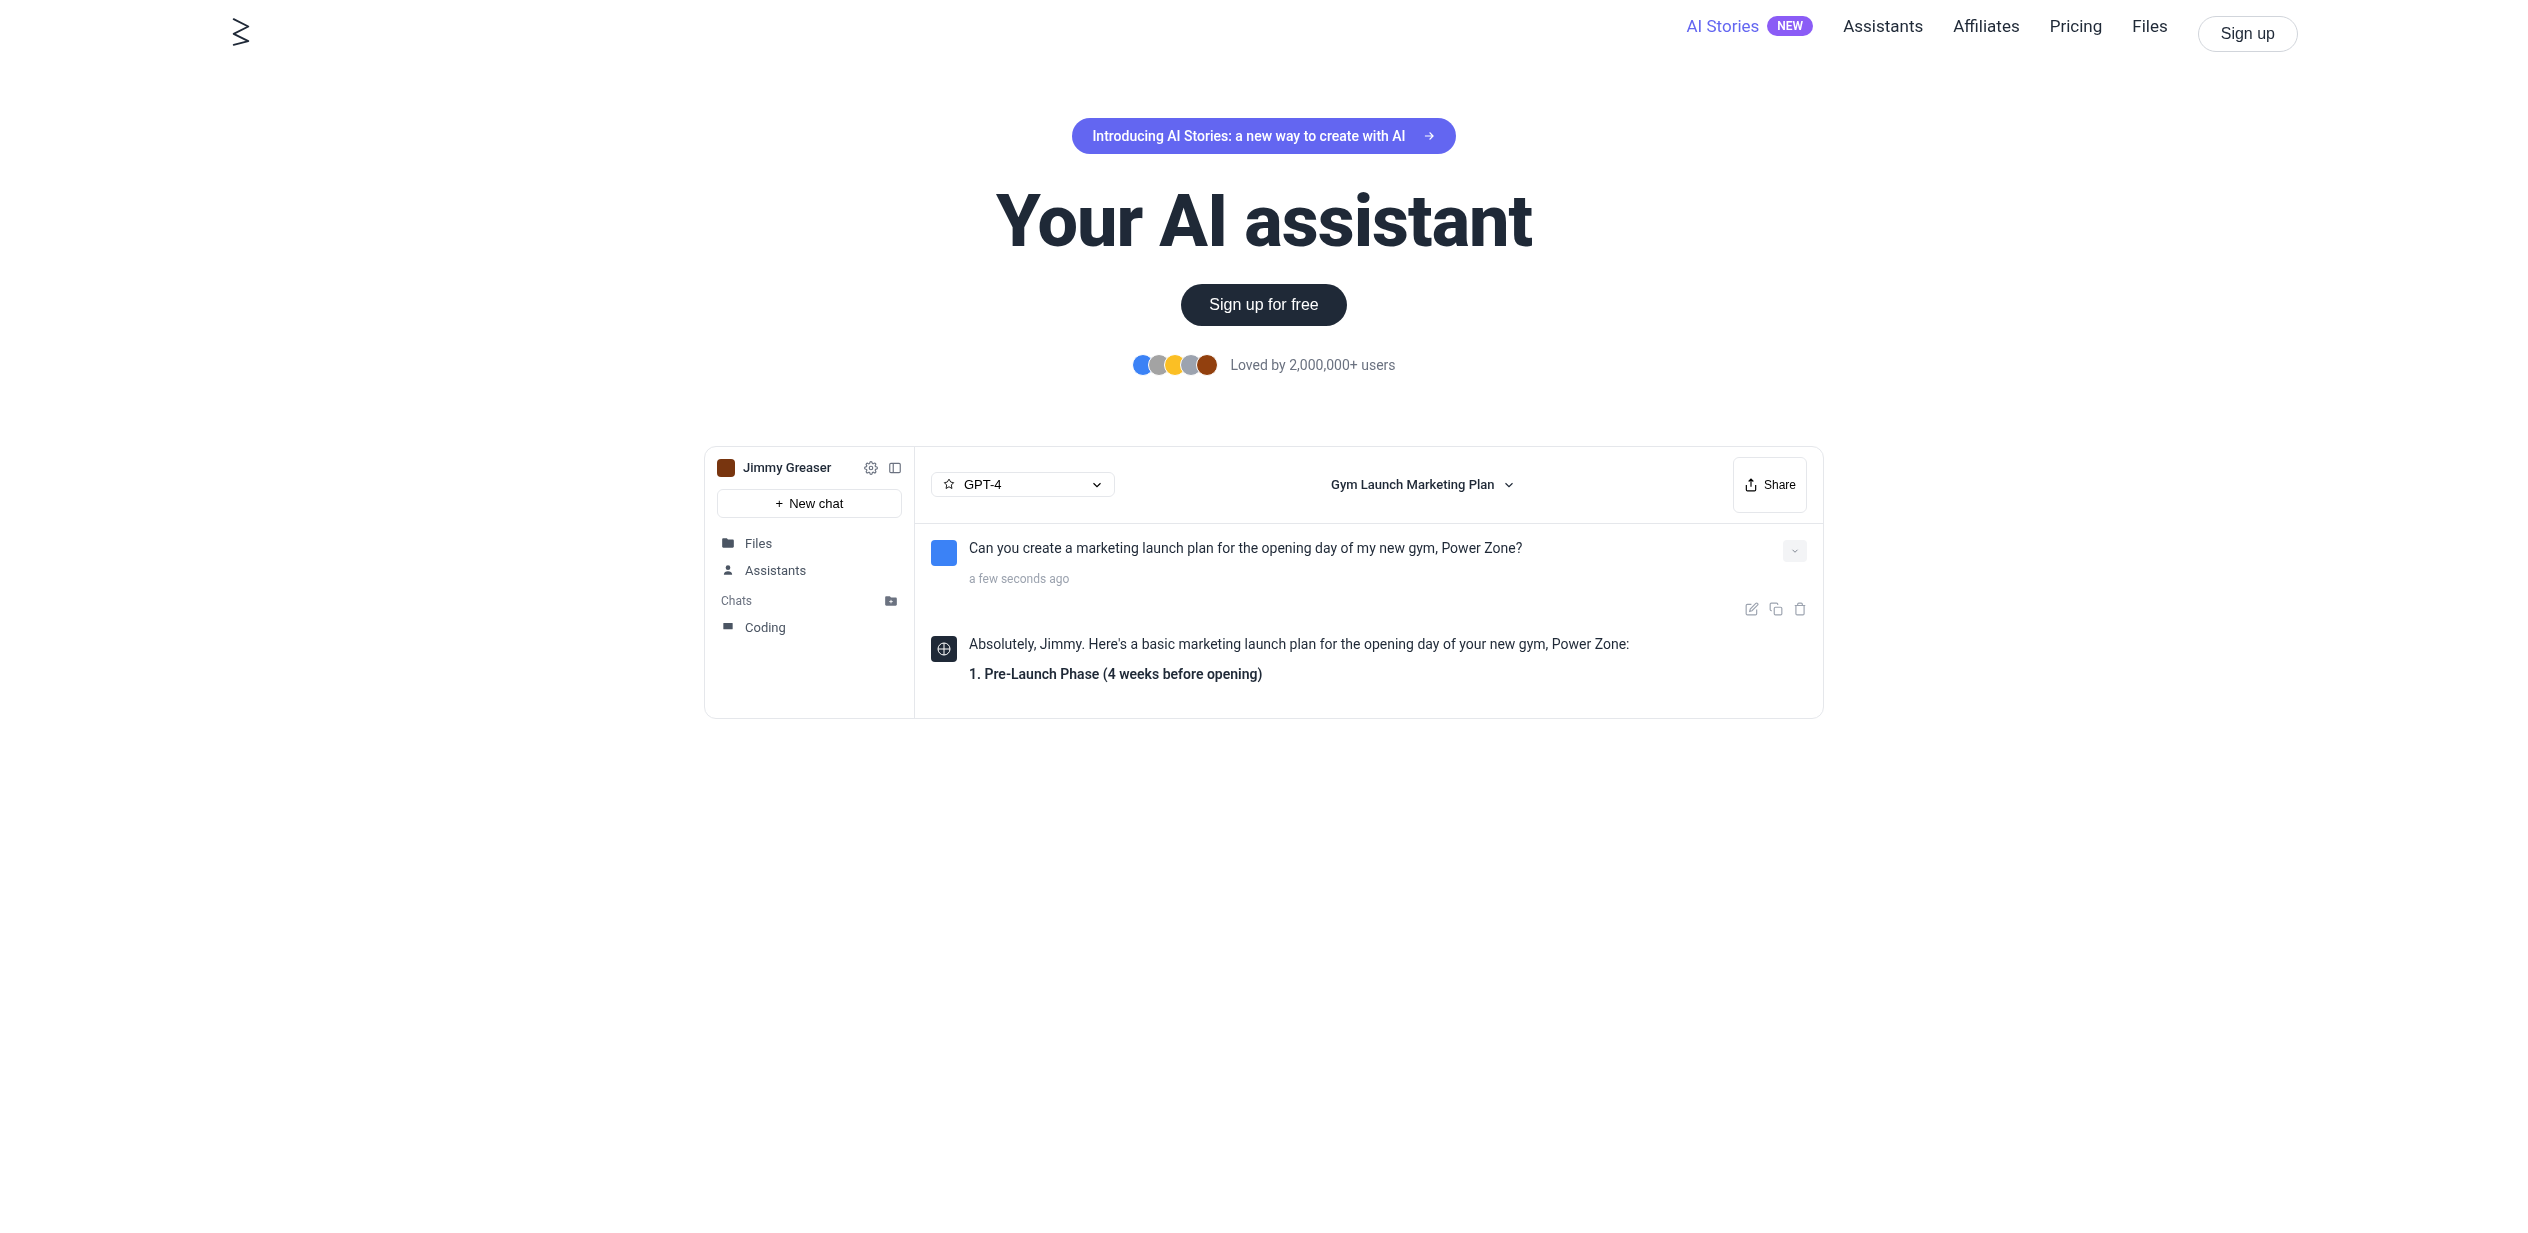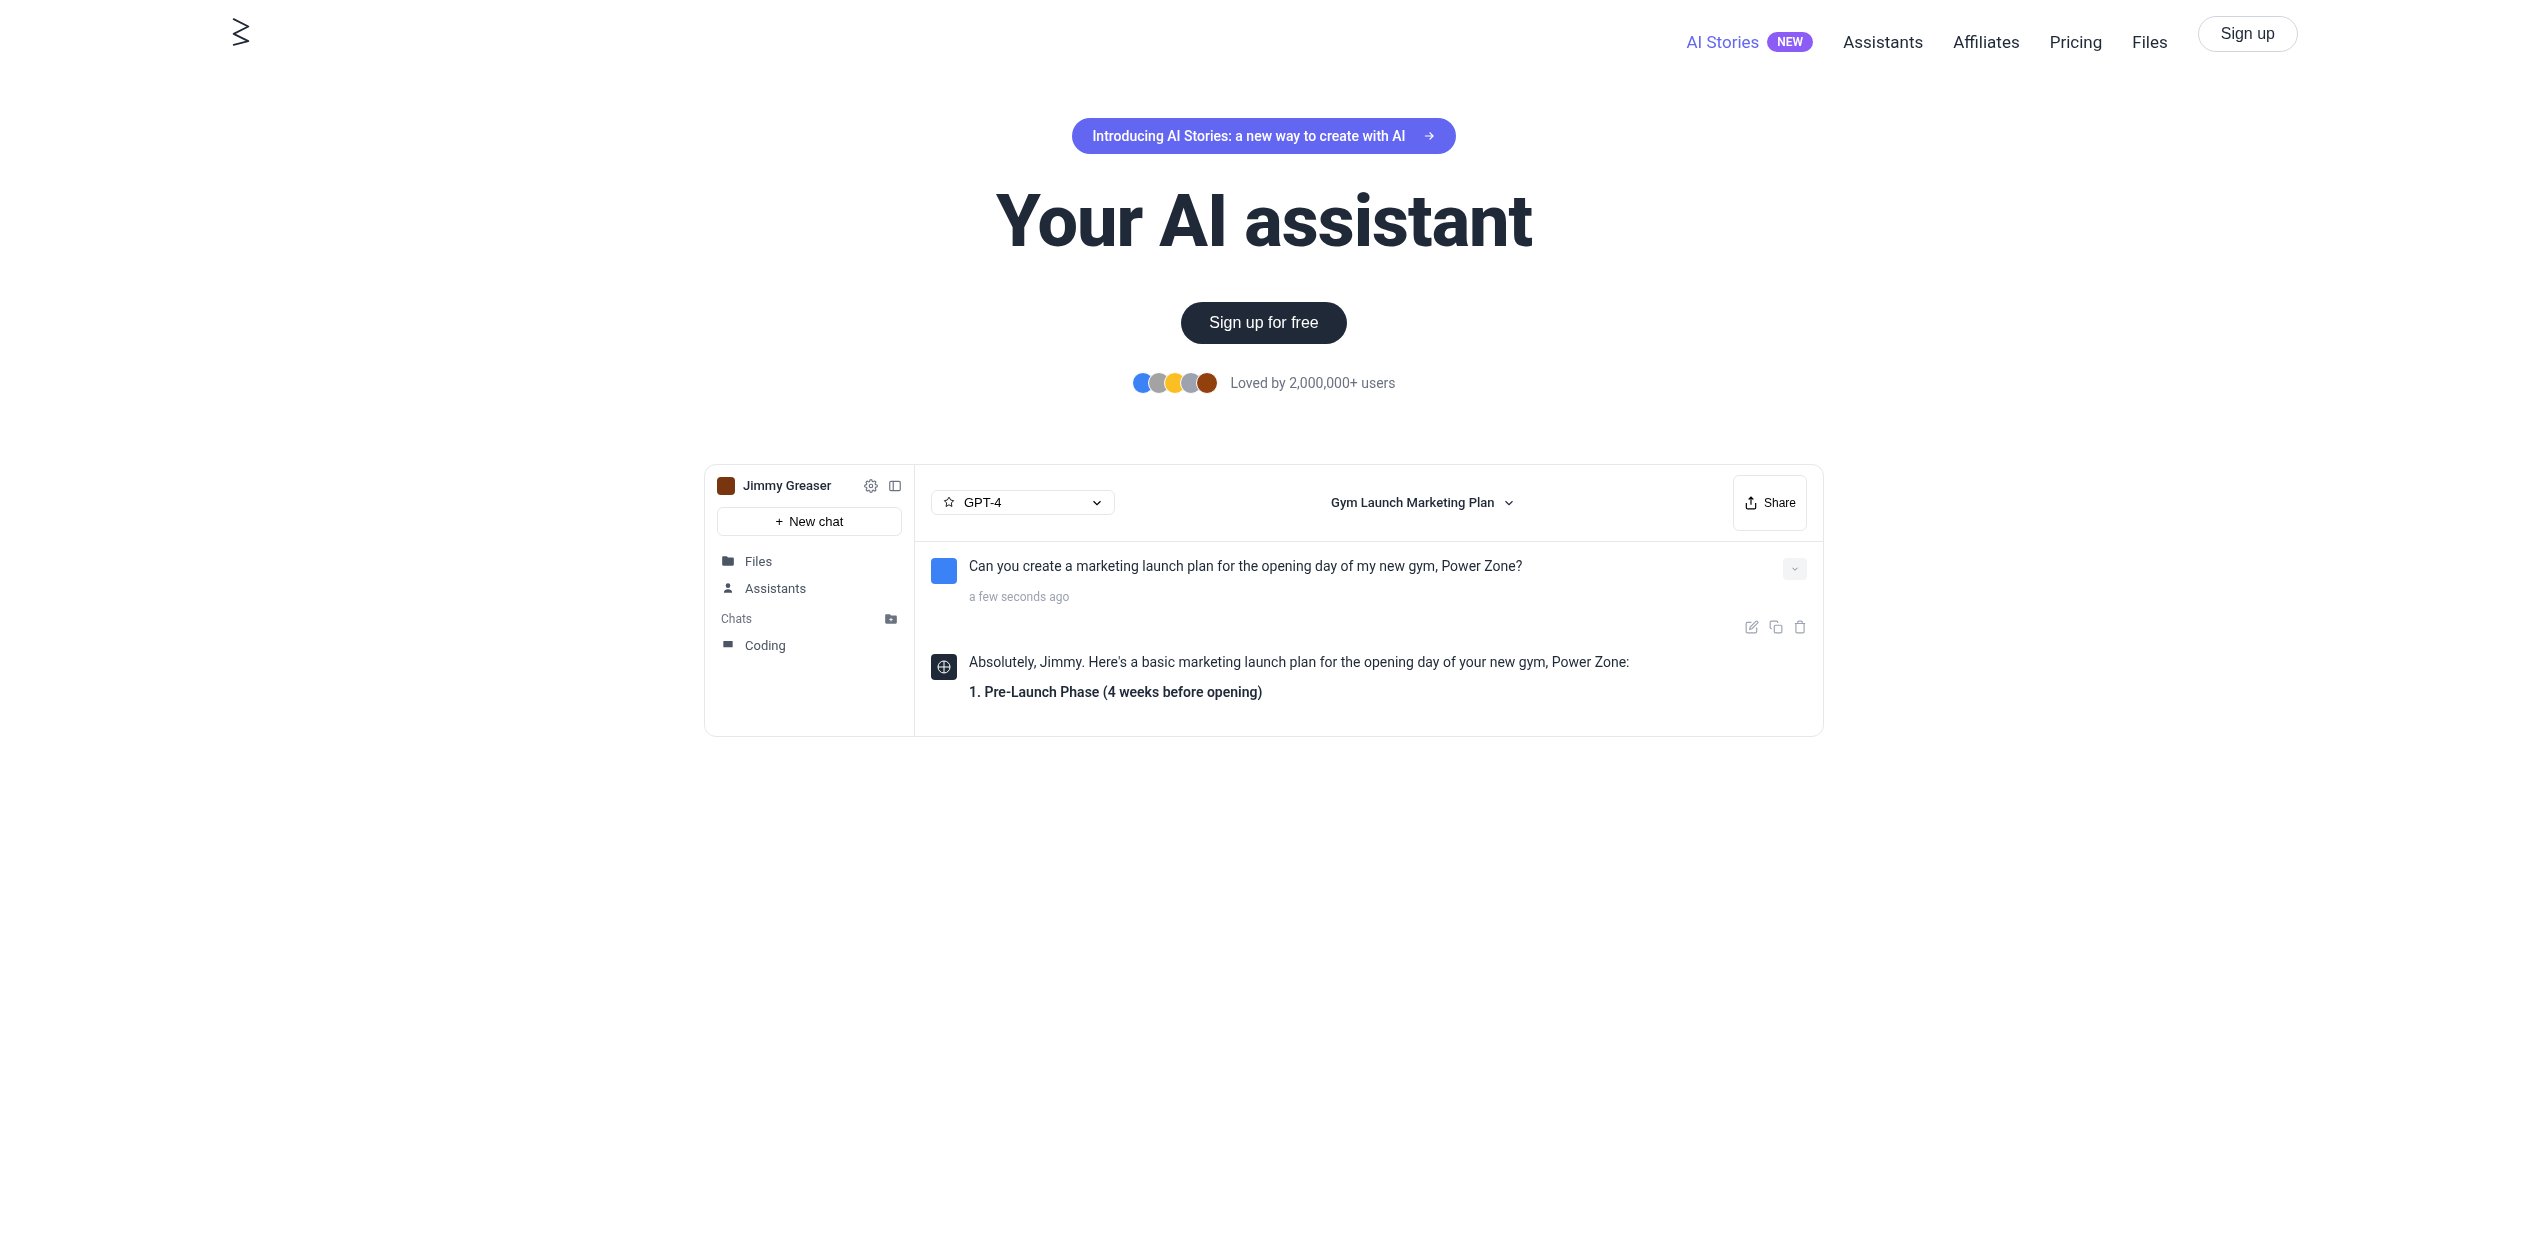--- a/index.html
+++ b/index.html
@@ -18,21 +18,21 @@
       justify-content: space-between;
       padding: 16px 230px;
       max-width: 100%;
     }
     .logo svg {
       width: 22px;
       height: 30px;
     }
     .nav-links {
       display: flex;
-      align-items: flex-end;
+      align-items: flex-start;
       gap: 30px;
     }
     .nav-link {
       font-size: 17px;
       color: #1f2937;
       text-decoration: none;
       cursor: pointer;
       display: flex;
       align-items: center;
       gap: 8px;
@@ -96,21 +96,20 @@
       background: #1f2937;
       color: #fff;
       padding: 12px 28px;
       border-radius: 999px;
       font-size: 16px;
       font-weight: 500;
       text-decoration: none;
       cursor: pointer;
       border: none;
       margin-bottom: 20px;
-      margin-top: 18px;
     }
     .social-proof {
       display: flex;
       align-items: center;
       justify-content: center;
       gap: 12px;
       margin-top: 8px;
     }
     .avatars {
       display: flex;

